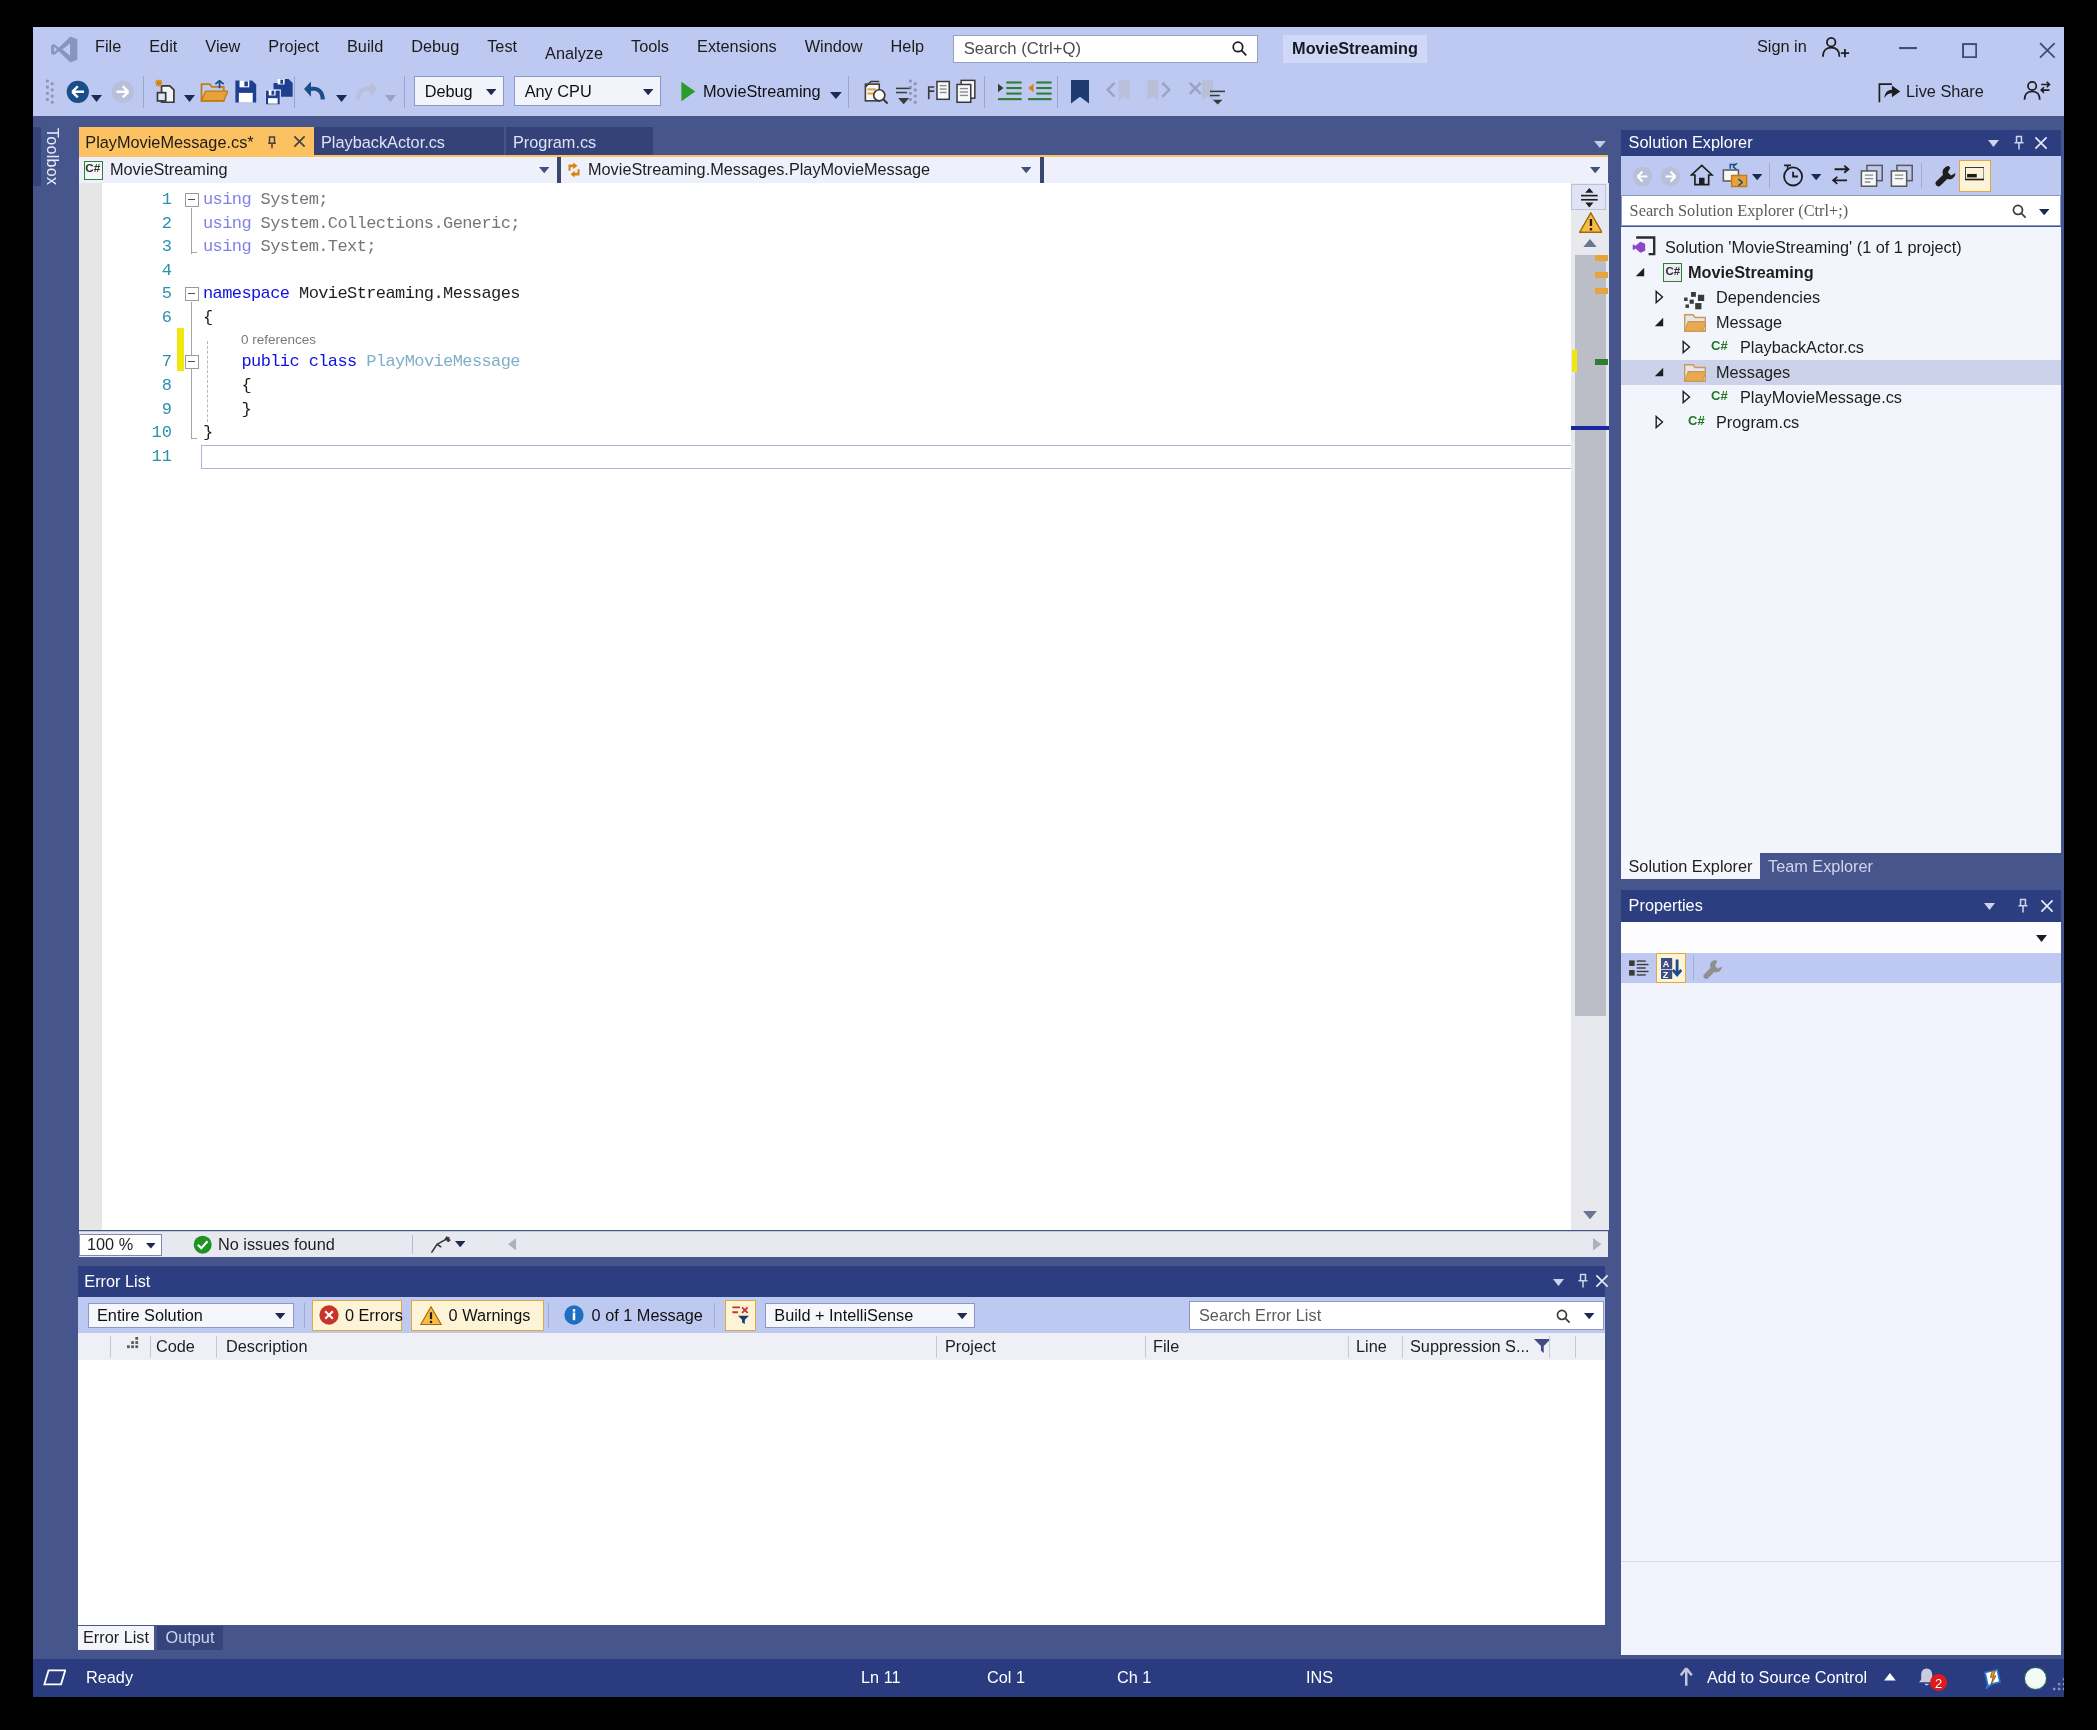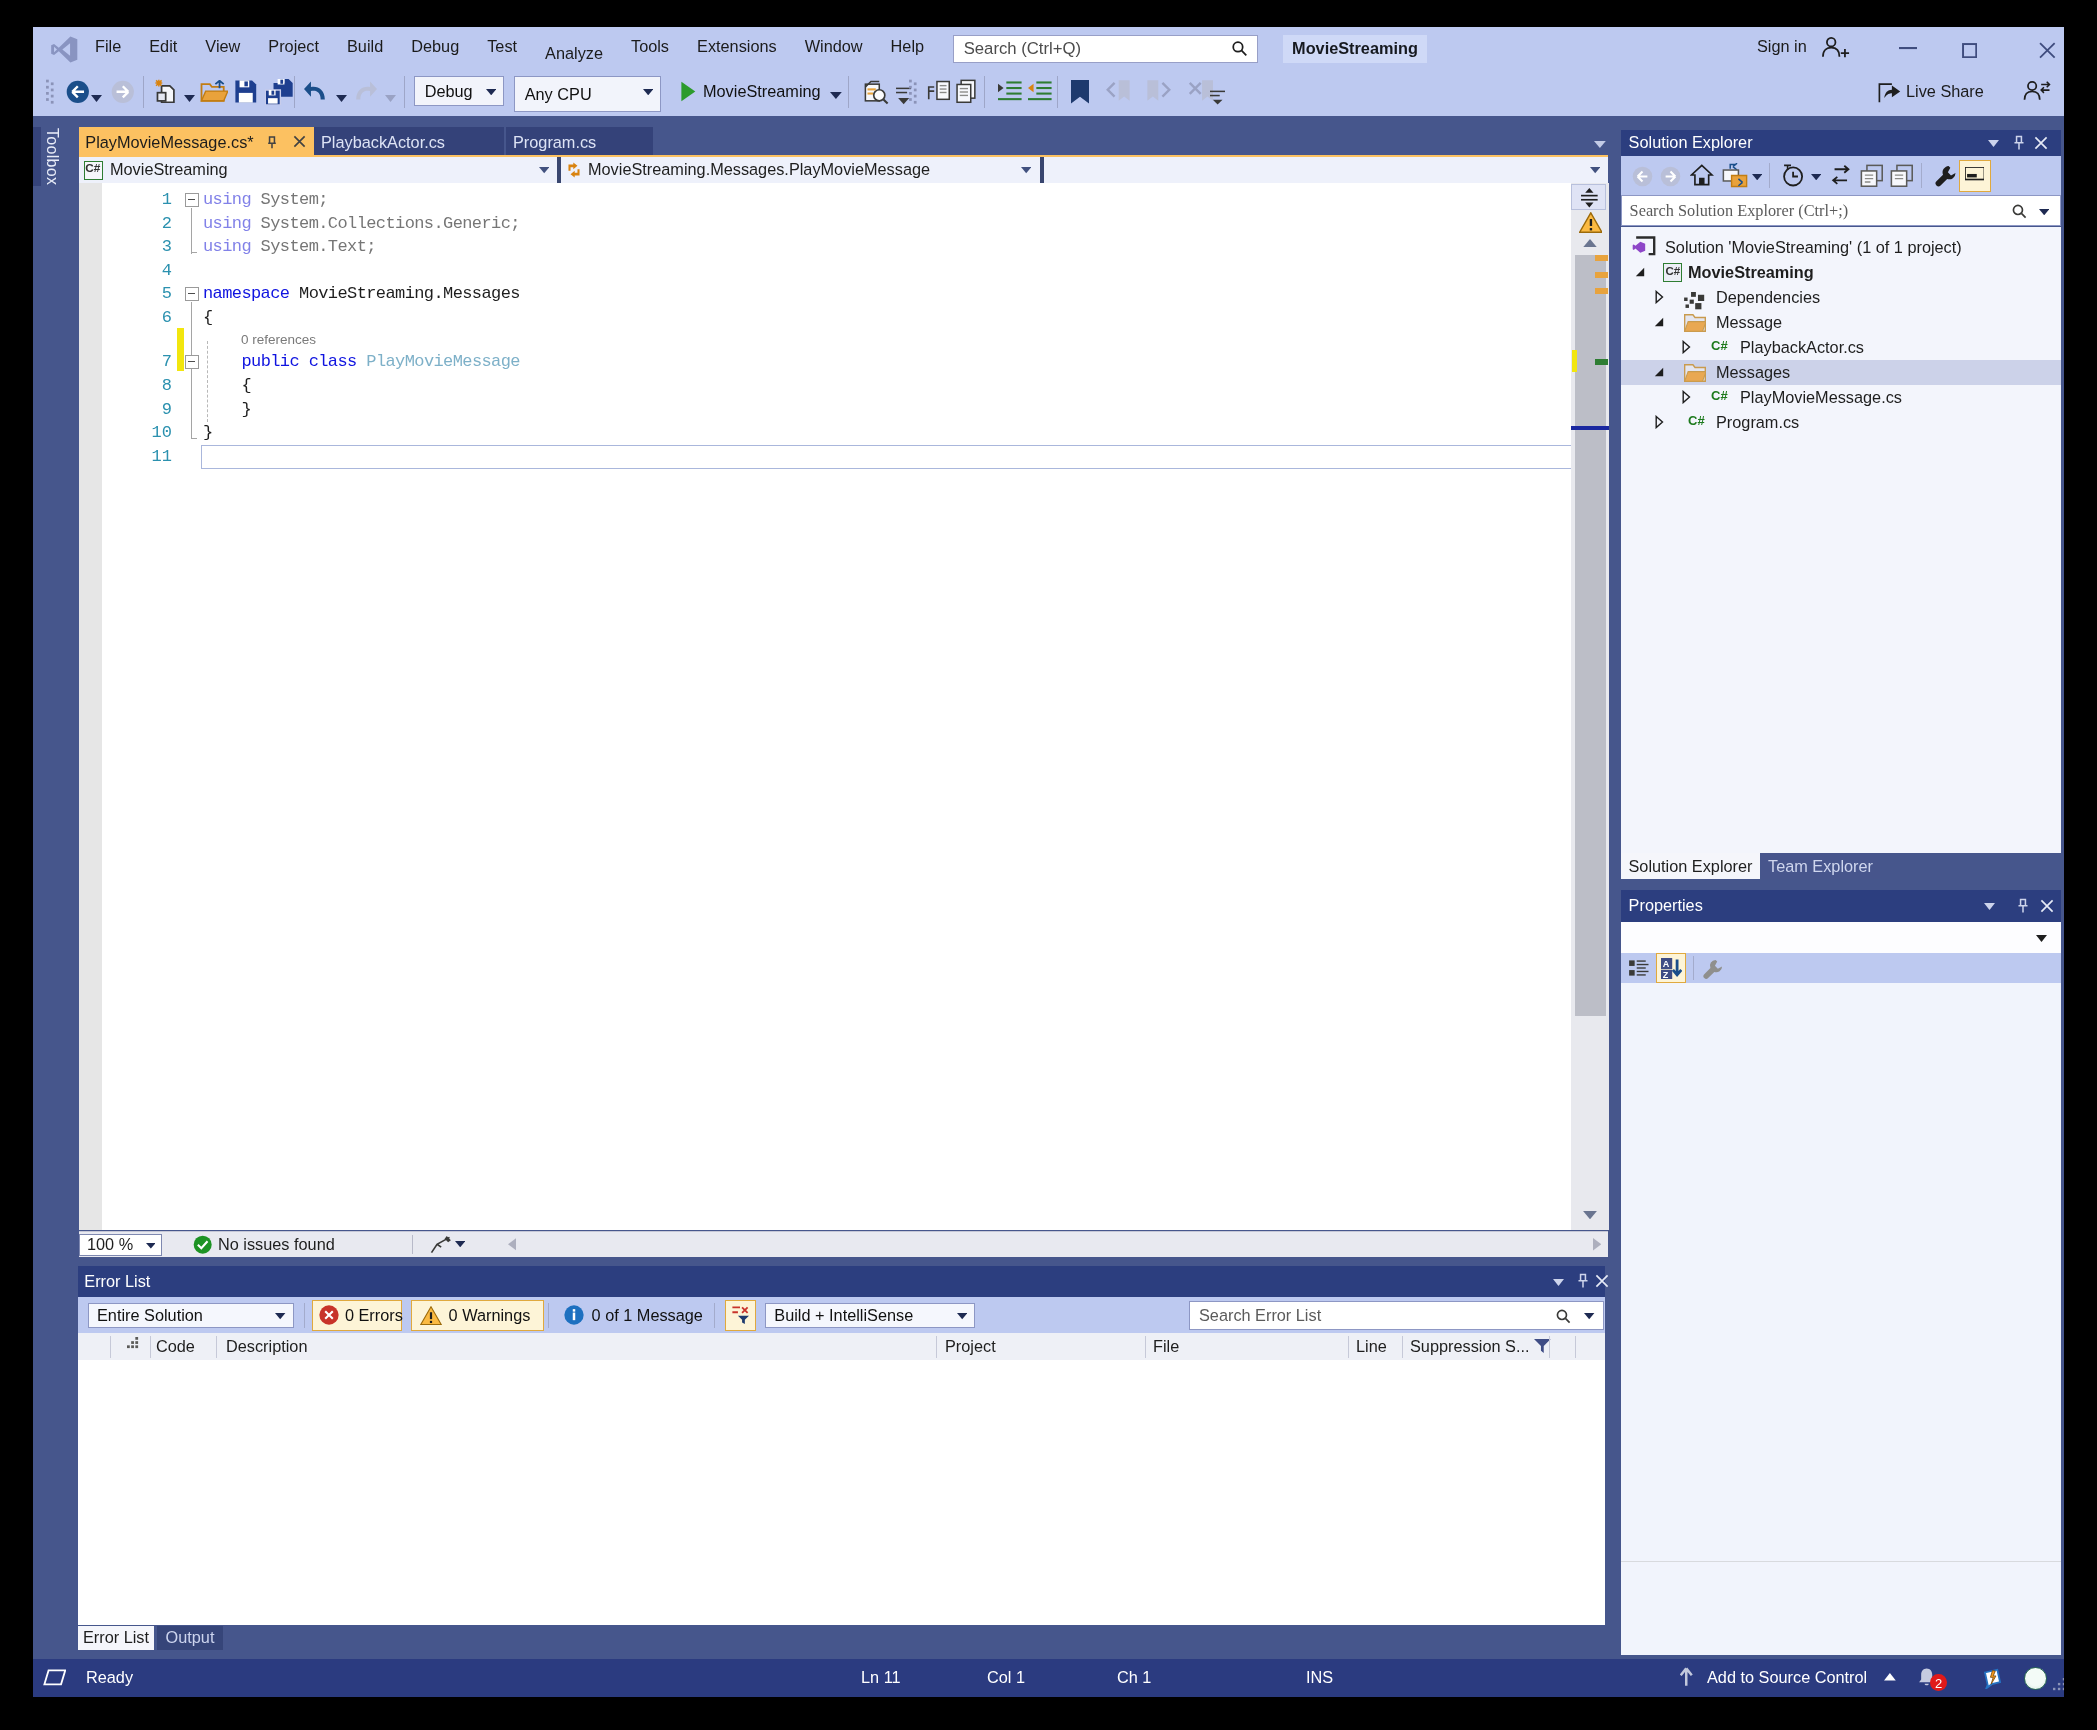--- a/index.html
+++ b/index.html
@@ -123,21 +123,21 @@
   <svg class="abs" style="left:352px;top:29px;" width="11" height="7" viewBox="0 0 16 10">
         <path d="M0 0 L16 0 L8 10 Z" fill="#9aa2c4"></path>
       </svg>
   <div class="abs" style="left:371px;top:9.7px;width:1.4px;height:32px;background:#9ea6c8;"></div>
   <div class="abs row" style="left:381px;top:10.4px;width:90px;height:30px;background:#f2f4fb;border:0.7px solid #8d97c4;color:#111;">
         <span style="margin-left:9.7px;">Debug</span>
         <svg style="position:absolute;right:7px;top:11.8px;" width="10.4" height="6.3" viewBox="0 0 15 9">
           <path d="M0 0 L15 0 L7.5 9 Z" fill="#1e2a52"></path>
         </svg>
       </div>
-  <div class="abs row" style="left:481px;top:10.4px;width:147px;height:36px;background:#f2f4fb;border:0.7px solid #8d97c4;color:#111;">
+  <div class="abs row" style="left:481px;top:10.4px;width:147px;height:30px;background:#f2f4fb;border:0.7px solid #8d97c4;color:#111;">
         <span style="margin-left:9.7px;">Any CPU</span>
         <svg style="position:absolute;right:7px;top:11.8px;" width="10.4" height="6.3" viewBox="0 0 15 9">
           <path d="M0 0 L15 0 L7.5 9 Z" fill="#1e2a52"></path>
         </svg>
       </div>
   <svg class="abs" style="left:647px;top:15.3px;" width="16.7" height="21" viewBox="0 0 24 30">
         <path d="M2 1 L22 15 L2 29 Z" fill="#2c9b2c"></path>
       </svg>
   <div class="abs" style="left:670px;top:9.7px;color:#111;line-height:31px;">MovieStreaming</div>
   <svg class="abs" style="left:797px;top:26px;" width="11.8" height="7" viewBox="0 0 17 10">

